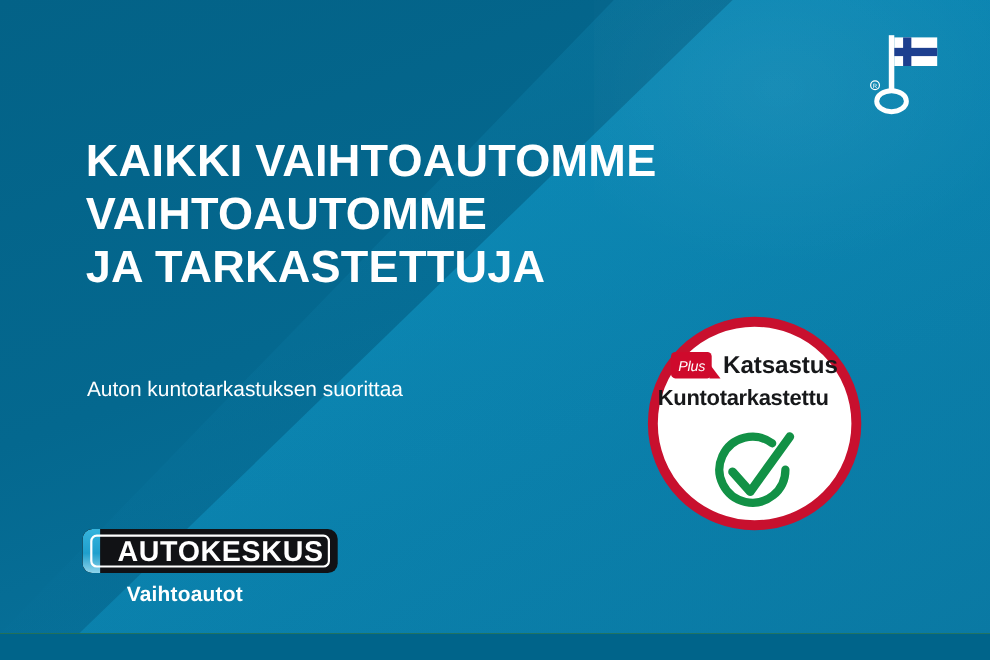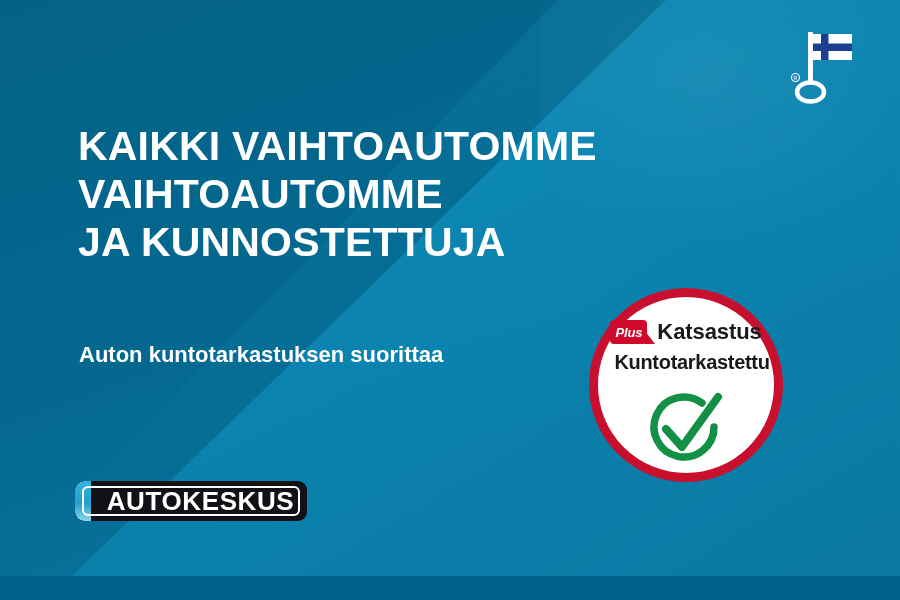--- a/index.html
+++ b/index.html
@@ -57,23 +57,23 @@
     font-weight:700;
     letter-spacing:.2px;
   }
   .headline .hl{ display:block; white-space:nowrap; }
 
   
   .subline{
     position:absolute; left:79px; top:343px;
     width:420px;
     color:#ffffff;
-    font-size:22px;
+    font-size:19px;
     line-height:24px;
-    font-weight:700;
+    font-weight:400;
   }
   .subline span{ display:block; }
 
   
   .logo-wrap{
     position:absolute; left:75px; top:481px;
     width:232px;
   }
   .plate{
     position:relative;
@@ -134,35 +134,35 @@
   .plus-badge::after{
     content:"";
     position:absolute; right:-8px; bottom:0px;
     width:0; height:0;
     border-left:10px solid #cf0a2c;
     border-top:13px solid transparent;
   }
   .plus-badge-text{
     color:#ffffff;
     font-size:13px;
-    font-weight:700;
+    font-weight:400;
     font-style:italic;
     letter-spacing:-.2px;
     line-height:1;
   }
   .seal-brand{
     color:#17181a;
     font-size:22px;
     font-weight:700;
     letter-spacing:-.1px;
     padding-left:5px;
   }
   .seal-title{
-    position:absolute; left:12px; right:0; top:54px;
-    text-align:center;
+    position:absolute; left:0; right:0; top:54px;
+    text-align:left;
     color:#17181a;
     font-size:20px;
     font-weight:700;
     letter-spacing:-.3px;
   }
   .seal-check{
     position:absolute; left:50%; top:92px;
     transform:translateX(-50%);
     width:92px; height:80px;
   }
@@ -192,33 +192,34 @@
       <rect x="27" y="17.5" width="39" height="7.5" fill="#1d3f8f"></rect>
 
       <circle cx="9.5" cy="51.5" r="4" fill="none" stroke="#ffffff" stroke-width="1.1"></circle>
       <text x="9.5" y="54" font-family="Liberation Sans, sans-serif" font-size="5.5" fill="#ffffff" text-anchor="middle">R</text>
     </svg>
   </div>
 
   <div class="headline">
     <span class="hl">KAIKKI VAIHTOAUTOMME</span>
     <span class="hl">VAIHTOAUTOMME</span>
-    <span class="hl">JA KUNNOSTETTUJA</span>
+    <span class="hl">JA TARKASTETTUJA</span>
   </div>
 
   <div class="subline">
     <span>Auton kuntotarkastuksen suorittaa</span>
   </div>
 
   <div class="logo-wrap">
     <div class="plate">
       <div class="plate-accent"></div>
       <div class="plate-inner"></div>
       <div class="plate-text">AUTOKESKUS</div>
     </div>
+    <div class="logo-sub">Vaihtoautot</div>
   </div>
 
   <div class="seal">
     <div class="seal-row">
       <span class="plus-badge">
         <span class="plus-badge-text">Plus</span>
       </span>
       <span class="seal-brand">Katsastus</span>
     </div>
     <div class="seal-title">Kuntotarkastettu</div>

